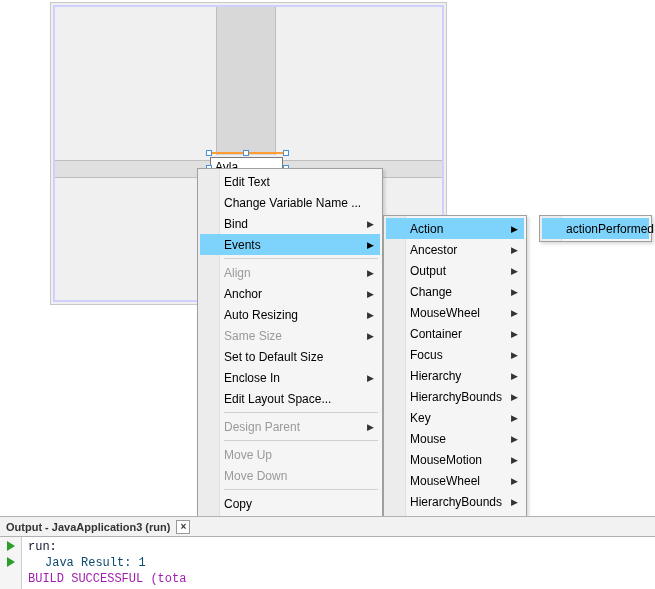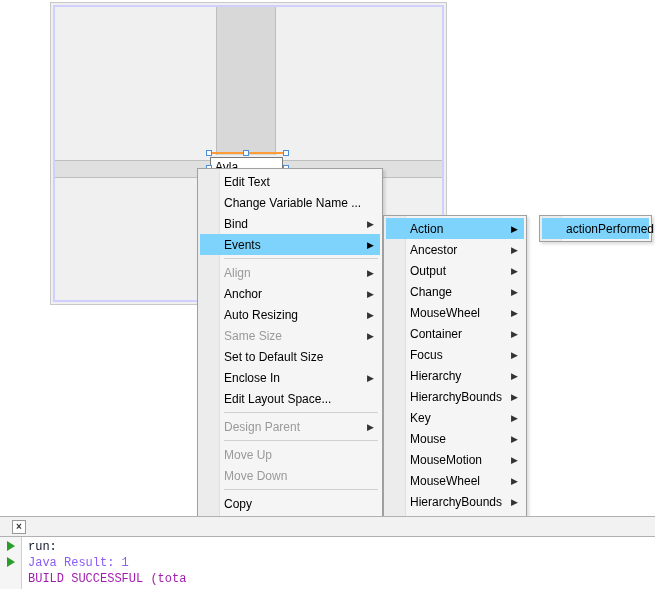--- a/index.html
+++ b/index.html
@@ -176,21 +176,21 @@
     align-items: center;
     justify-content: center;
   }
   .run-btn svg { display: block; }
   .output-lines {
     padding: 2px 6px;
     line-height: 16px;
     white-space: pre;
   }
   .col-gray { color: #0f172a; text-align: right; }
-  .col-red { color: #8b5cf6; }
+  .col-red { color: #0c4a6e; margin-left: 17px; }
   .col-green { color: #a21caf; }
 </style>
 </head>
 <body>
 
 <div class="form-designer">
   <div class="form-inner">
     <div class="anchor-line-v"></div>
     <div class="anchor-line-h"></div>
     <div class="resize-handle-line rh-top"></div>
@@ -354,20 +354,21 @@
   <div class="menu-icon-strip"></div>
   <div id="menu3-items">
       <div class="menu-item highlight">
         <span>actionPerformed</span>
       </div>
     </div>
 </div>
 
 <div class="output-panel">
   <div class="output-header">
+    <span>Output - JavaApplication3 (run)</span>
     <span class="output-close">×</span>
   </div>
   <div class="output-body">
     <div class="output-gutter">
       <span class="run-btn">
         <svg width="10" height="10" viewBox="0 0 10 10">
             <polygon points="1,0 9,5 1,10" fill="#2a9d2a"></polygon>
           </svg>
       </span>
       <span class="run-btn">

